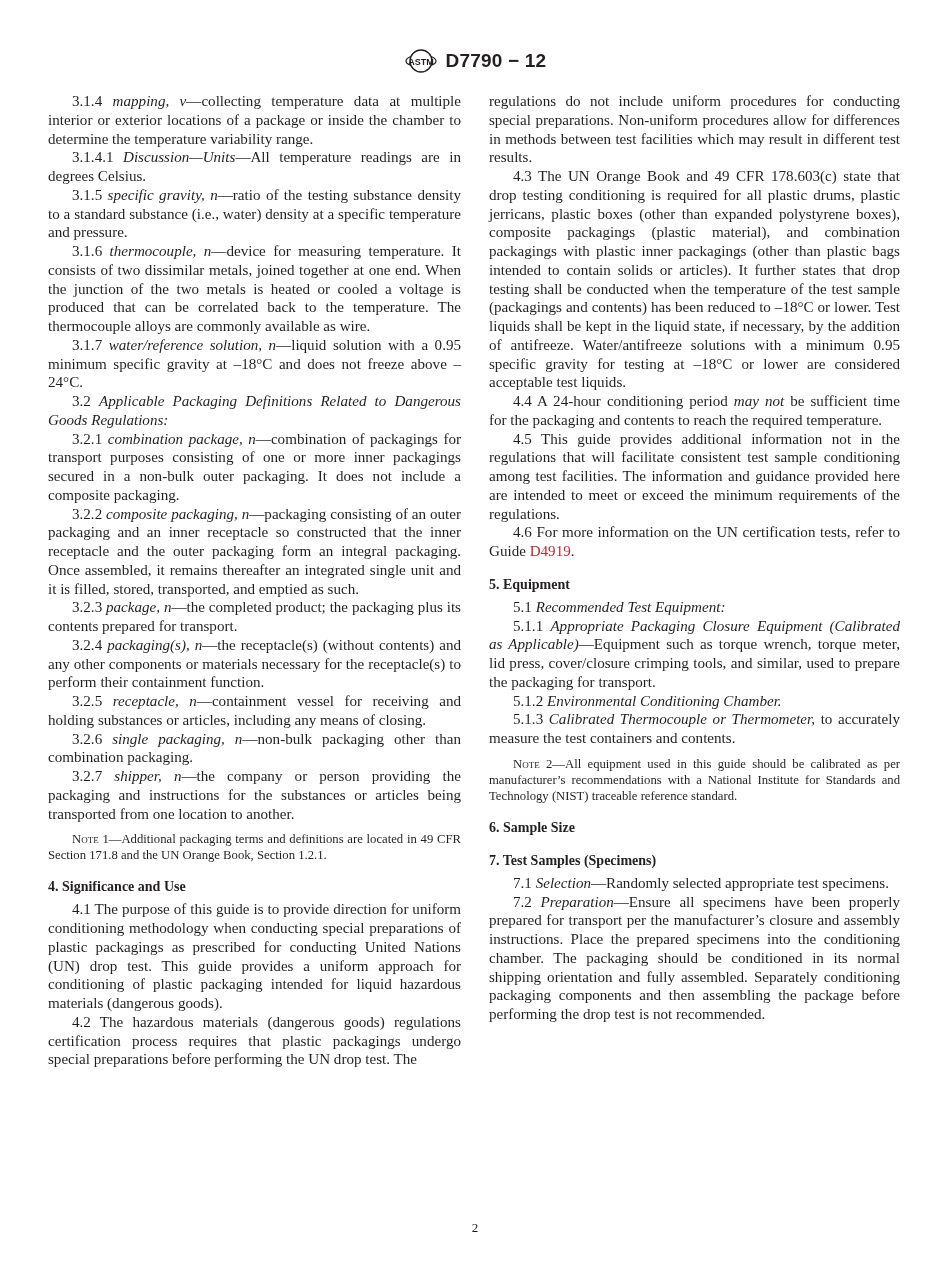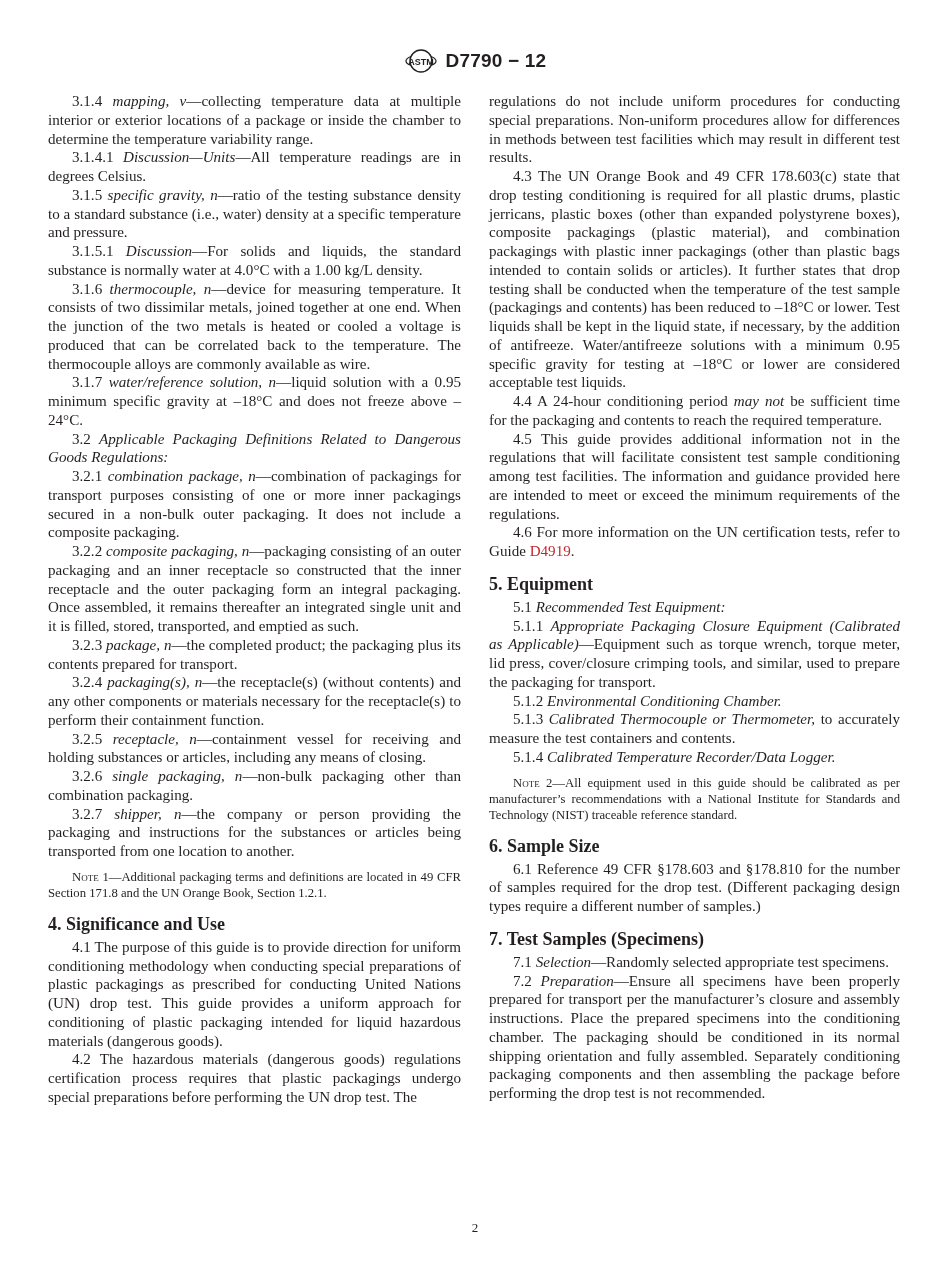--- a/index.html
+++ b/index.html
@@ -11,42 +11,41 @@
   .doc-id { font-family: "Liberation Sans", "DejaVu Sans", sans-serif; font-weight: bold;
             font-size: 19px; color: #231f20; letter-spacing: 0.2px; text-align: center; }
   .col { position: absolute; top: 92px; width: 413px; font-size: 15.1px; line-height: 18.75px; }
   .col.left { left: 48px; }
   .col.right { left: 489px; width: 411px; }
   p { margin: 0; text-align: justify; text-indent: 24px; }
   p.gap { }
   i { font-style: italic; }
   .note { font-size: 12.7px; line-height: 16px; margin-top: 8px; }
   .note .sc { font-variant: small-caps; }
-  h2 { font-size: 18px; font-weight: bold; margin: 14px 0 4px 0; line-height: 19px; }
+  h2 { font-size: 14px; font-weight: bold; margin: 14px 0 4px 0; line-height: 19px; }
   .link { color: #c1272d; }
   .page-num { position: absolute; top: 1220px; left: 0; width: 950px; text-align: center;
               font-size: 13px; }
 </style>
 </head>
 <body>
 
 <div class="header">
   <svg class="logo" viewBox="0 0 34 30">
     <ellipse cx="17" cy="15" rx="15" ry="6" fill="none" stroke="#231f20" stroke-width="1.2"></ellipse>
     <circle cx="17" cy="15" r="11" fill="#fff" stroke="#231f20" stroke-width="1.4"></circle>
     <text x="17" y="19" text-anchor="middle" font-family="Liberation Sans, sans-serif" font-size="9" font-weight="bold" fill="#231f20">ASTM</text>
   </svg>
   <span class="doc-id">D7790 − 12</span>
 </div>
 
 <div class="col left">
   <p><span>3.1.4</span> <i>mapping, v</i><span>—collecting temperature data at multiple interior or exterior locations of a package or inside the chamber to determine the temperature variability range.</span></p>
   <p><span>3.1.4.1</span> <i>Discussion—Units</i><span>—All temperature readings are in degrees Celsius.</span></p>
   <p class="gap"><span>3.1.5</span> <i>specific gravity, n</i><span>—ratio of the testing substance density to a standard substance (i.e., water) density at a specific temperature and pressure.</span></p>
-  <p><span>3.1.5.1</span> <i>Discussion</i><span>—For solids and liquids, the standard substance is normally water at 4.0°C with a 1.00 kg/L density.</span></p>
   <p class="gap"><span>3.1.6</span> <i>thermocouple, n</i><span>—device for measuring temperature. It consists of two dissimilar metals, joined together at one end. When the junction of the two metals is heated or cooled a voltage is produced that can be correlated back to the temperature. The thermocouple alloys are commonly available as wire.</span></p>
   <p class="gap"><span>3.1.7</span> <i>water/reference solution, n</i><span>—liquid solution with a 0.95 minimum specific gravity at –18°C and does not freeze above –24°C.</span></p>
   <p class="gap"><span>3.2</span> <i>Applicable Packaging Definitions Related to Dangerous Goods Regulations:</i></p>
   <p><span>3.2.1</span> <i>combination package, n</i><span>—combination of packagings for transport purposes consisting of one or more inner packagings secured in a non-bulk outer packaging. It does not include a composite packaging.</span></p>
   <p class="gap"><span>3.2.2</span> <i>composite packaging, n</i><span>—packaging consisting of an outer packaging and an inner receptacle so constructed that the inner receptacle and the outer packaging form an integral packaging. Once assembled, it remains thereafter an integrated single unit and it is filled, stored, transported, and emptied as such.</span></p>
   <p class="gap"><span>3.2.3</span> <i>package, n</i><span>—the completed product; the packaging plus its contents prepared for transport.</span></p>
   <p class="gap"><span>3.2.4</span> <i>packaging(s), n</i><span>—the receptacle(s) (without contents) and any other components or materials necessary for the receptacle(s) to perform their containment function.</span></p>
   <p class="gap"><span>3.2.5</span> <i>receptacle, n</i><span>—containment vessel for receiving and holding substances or articles, including any means of closing.</span></p>
   <p class="gap"><span>3.2.6</span> <i>single packaging, n</i><span>—non-bulk packaging other than combination packaging.</span></p>
   <p class="gap"><span>3.2.7</span> <i>shipper, n</i><span>—the company or person providing the packaging and instructions for the substances or articles being transported from one location to another.</span></p>
@@ -60,22 +59,20 @@
   <p style="text-indent:0">regulations do not include uniform procedures for conducting special preparations. Non-uniform procedures allow for differences in methods between test facilities which may result in different test results.</p>
   <p class="gap">4.3 The UN Orange Book and 49 CFR 178.603(c) state that drop testing conditioning is required for all plastic drums, plastic jerricans, plastic boxes (other than expanded polystyrene boxes), composite packagings (plastic material), and combination packagings with plastic inner packagings (other than plastic bags intended to contain solids or articles). It further states that drop testing shall be conducted when the temperature of the test sample (packagings and contents) has been reduced to –18°C or lower. Test liquids shall be kept in the liquid state, if necessary, by the addition of antifreeze. Water/antifreeze solutions with a minimum 0.95 specific gravity for testing at –18°C or lower are considered acceptable test liquids.</p>
   <p class="gap"><span>4.4 A 24-hour conditioning period </span><i>may not</i><span> be sufficient time for the packaging and contents to reach the required temperature.</span></p>
   <p class="gap">4.5 This guide provides additional information not in the regulations that will facilitate consistent test sample conditioning among test facilities. The information and guidance provided here are intended to meet or exceed the minimum requirements of the regulations.</p>
   <p class="gap"><span>4.6 For more information on the UN certification tests, refer to Guide </span><span class="link">D4919</span><span>.</span></p>
   <h2>5.  Equipment</h2>
   <p><span>5.1</span> <i>Recommended Test Equipment:</i></p>
   <p><span>5.1.1</span> <i>Appropriate Packaging Closure Equipment (Calibrated as Applicable)</i><span>—Equipment such as torque wrench, torque meter, lid press, cover/closure crimping tools, and similar, used to prepare the packaging for transport.</span></p>
   <p><span>5.1.2</span> <i>Environmental Conditioning Chamber.</i></p>
   <p><span>5.1.3</span> <i>Calibrated Thermocouple or Thermometer,</i><span> to accurately measure the test containers and contents.</span></p>
-  <p><span>5.1.4</span> <i>Calibrated Temperature Recorder/Data Logger.</i></p>
   <p class="note gap"><span class="sc">Note 2</span><span>—All equipment used in this guide should be calibrated as per manufacturer’s recommendations with a National Institute for Standards and Technology (NIST) traceable reference standard.</span></p>
   <h2>6.  Sample Size</h2>
-  <p>6.1 Reference 49 CFR §178.603 and §178.810 for the number of samples required for the drop test. (Different packaging design types require a different number of samples.)</p>
   <h2>7.  Test Samples (Specimens)</h2>
   <p><span>7.1</span> <i>Selection</i><span>—Randomly selected appropriate test specimens.</span></p>
   <p class="gap"><span>7.2</span> <i>Preparation</i><span>—Ensure all specimens have been properly prepared for transport per the manufacturer’s closure and assembly instructions. Place the prepared specimens into the conditioning chamber. The packaging should be conditioned in its normal shipping orientation and fully assembled. Separately conditioning packaging components and then assembling the package before performing the drop test is not recommended.</span></p>
 </div>
 
 <div class="page-num">2</div>
 
 </body></html>

